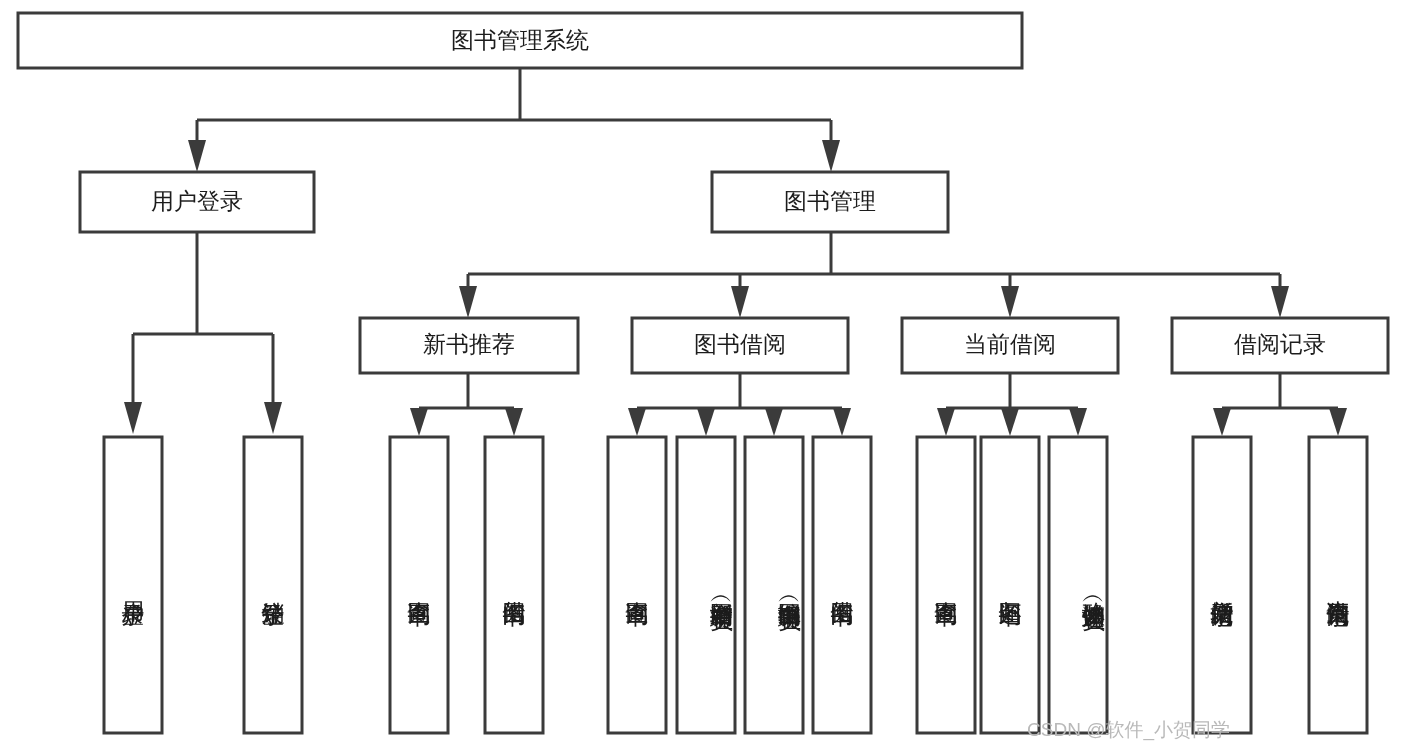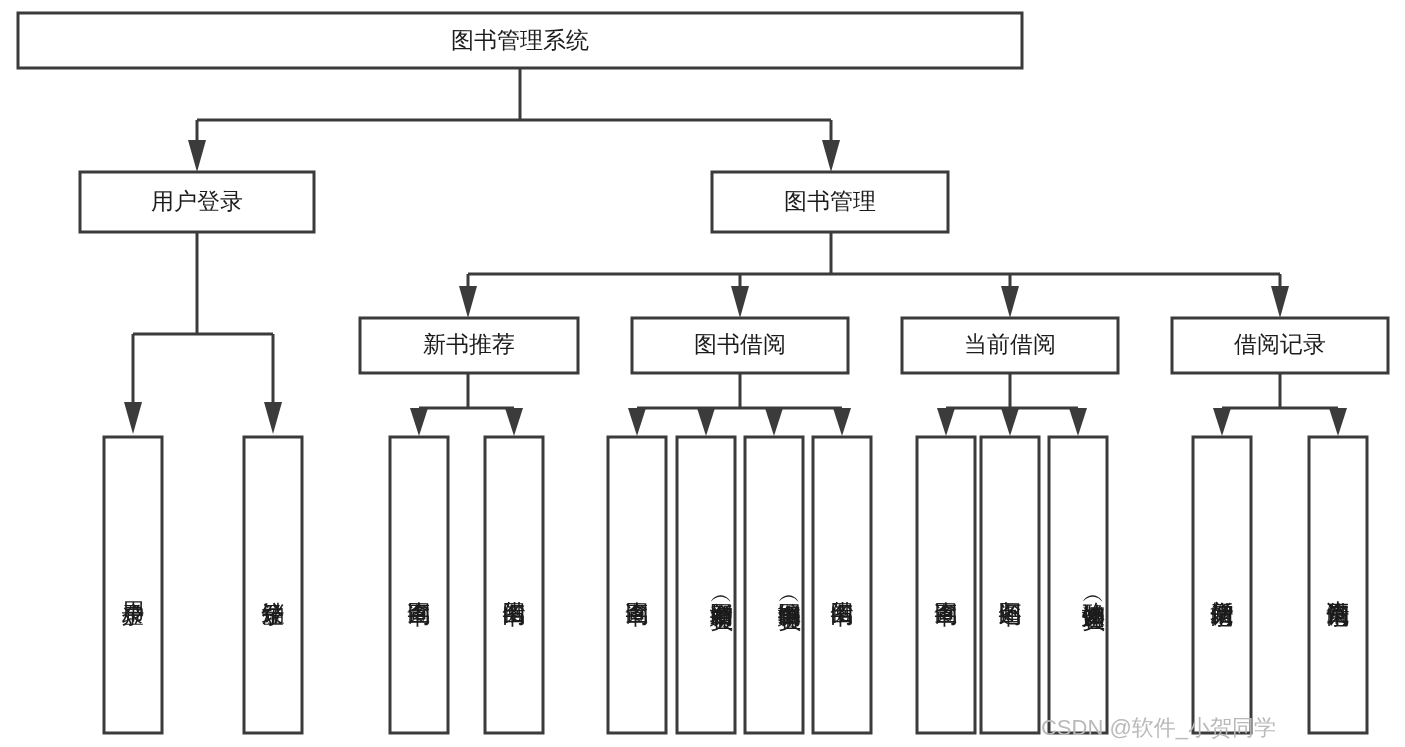--- a/index.html
+++ b/index.html
@@ -11,21 +11,20 @@
     width: 1405px;
     height: 747px;
     font-family: "Liberation Sans", "DejaVu Sans", sans-serif;
     overflow: hidden;
   }
   #diagram-root {
     position: relative;
     width: 1238px;
     height: 747px;
     background: #ffffff;
-    padding-left: 46px;
   }
   svg.diagram-canvas {
     position: absolute;
     left: 0;
     top: 0;
     width: 1405px;
     height: 747px;
   }
   .node-rect {
     fill: #ffffff;
@@ -59,21 +58,21 @@
     text-orientation: upright;
     white-space: nowrap;
     letter-spacing: 1px;
     pointer-events: none;
   }
   .watermark {
     position: absolute;
     right: 8px;
     bottom: 4px;
     font-family: "Liberation Sans", "DejaVu Sans", sans-serif;
-    font-size: 22px;
+    font-size: 19px;
     color: #b9b9b9;
     white-space: nowrap;
   }
 </style>
 </head>
 <body>
 
 <div id="diagram-root">
 
   <svg class="diagram-canvas" viewBox="0 0 1405 747">

